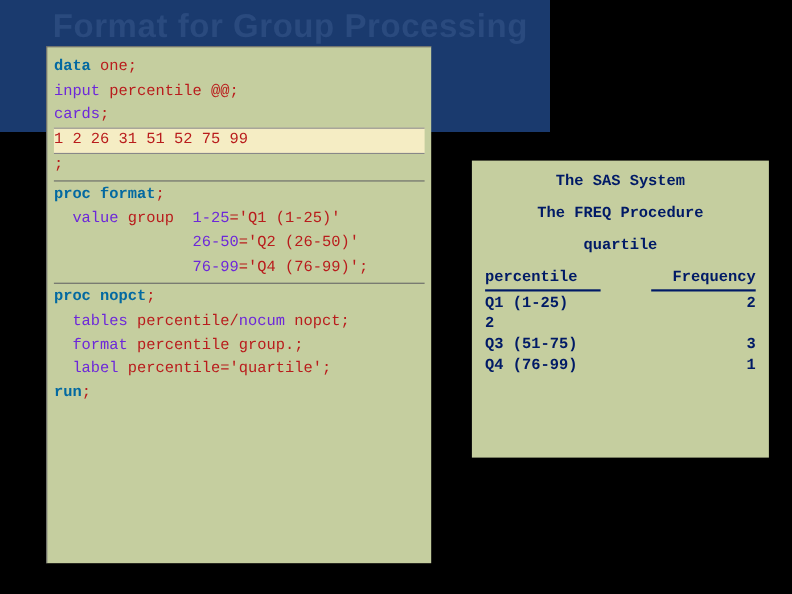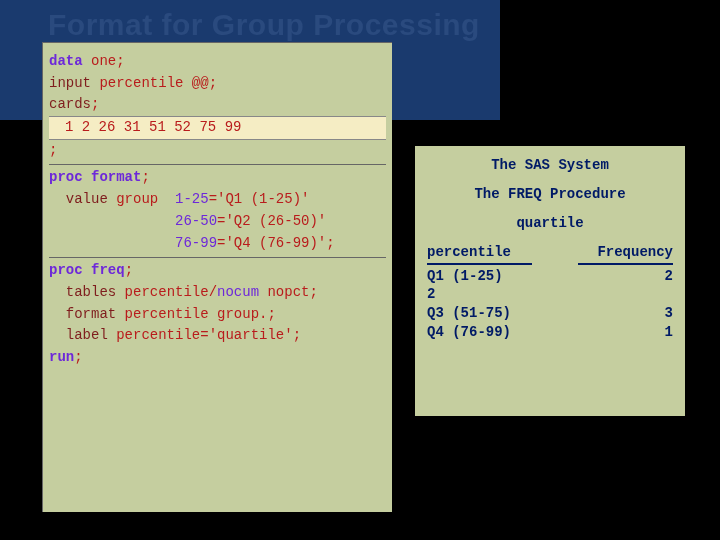--- a/index.html
+++ b/index.html
@@ -37,43 +37,43 @@
     height: 470px;
     background: #c5ce9f;
     padding: 8px 6px;
     font-size: 14px;
     line-height: 1.55;
     color: #000;
     border-left: 1px solid #666;
     border-top: 1px solid #666;
   }
   .code-line { white-space: pre; }
-  .kw-navy { color: #6d28d9; font-weight: bold; }
-  .kw-blue { color: #7f1d1d; }
+  .kw-navy { color: #0369a1; font-weight: bold; }
+  .kw-blue { color: #6d28d9; }
   .kw-teal { color: #6d28d9; font-family: Liberation Mono, monospace; }
   .txt-black { color: #b91c1c; text-align: right; }
 
   .hl-row {
     display: inline-block;
     background: #f5edc4;
     border-top: 1px solid #888;
     border-bottom: 1px solid #888;
     width: 100%;
-    padding-left: 16px;
+    padding-left: 0;
   }
   .sep {
     border-top: 1px solid #666;
     margin: 3px 0 2px 0;
     width: 100%;
   }
 
   .output-panel {
     position: absolute;
     top: 146px;
-    left: 415px;
+    left: 429px;
     width: 270px;
     height: 270px;
     background: #c5ce9f;
     padding: 10px 12px;
     font-size: 14px;
     color: #001a66;
     font-weight: bold;
     line-height: 1.35;
   }
   .out-center { text-align: center; margin-bottom: 10px; }
@@ -112,21 +112,21 @@
   <div class="code-line"><span class="kw-blue">input</span><span class="txt-black"> percentile @@;</span></div>
   <div class="code-line"><span class="kw-blue">cards</span><span class="txt-black">;</span></div>
   <div class="code-line hl-row"><span class="txt-black">1 2 26 31 51 52 75 99</span></div>
   <div class="code-line"><span class="txt-black">;</span></div>
   <div class="sep"></div>
   <div class="code-line"><span class="kw-navy">proc</span><span class="kw-navy"> format</span><span class="txt-black">;</span></div>
   <div class="code-line"><span class="kw-blue">  value</span><span class="txt-black"> group  </span><span class="kw-teal">1-25</span><span class="txt-black">='Q1 (1-25)'</span></div>
   <div class="code-line"><span>               </span><span class="kw-teal">26-50</span><span class="txt-black">='Q2 (26-50)'</span></div>
   <div class="code-line"><span>               </span><span class="kw-teal">76-99</span><span class="txt-black">='Q4 (76-99)';</span></div>
   <div class="sep"></div>
-  <div class="code-line"><span class="kw-navy">proc</span><span class="kw-navy"> freq</span><span class="txt-black">;</span></div>
+  <div class="code-line"><span class="kw-navy">proc</span><span class="kw-navy"> nopct</span><span class="txt-black">;</span></div>
   <div class="code-line"><span class="kw-blue">  tables</span><span class="txt-black"> percentile/</span><span class="kw-teal">nocum</span><span class="txt-black"> nopct;</span></div>
   <div class="code-line"><span class="kw-blue">  format</span><span class="txt-black"> percentile group.;</span></div>
   <div class="code-line"><span class="kw-blue">  label</span><span class="txt-black"> percentile=</span><span class="txt-black">'quartile'</span><span class="txt-black">;</span></div>
   <div class="code-line"><span class="kw-navy">run</span><span class="txt-black">;</span></div>
 </div>
 
 <div class="output-panel">
   <div class="out-center">The SAS System</div>
   <div class="out-center">The FREQ Procedure</div>
   <div class="out-center">quartile</div>

